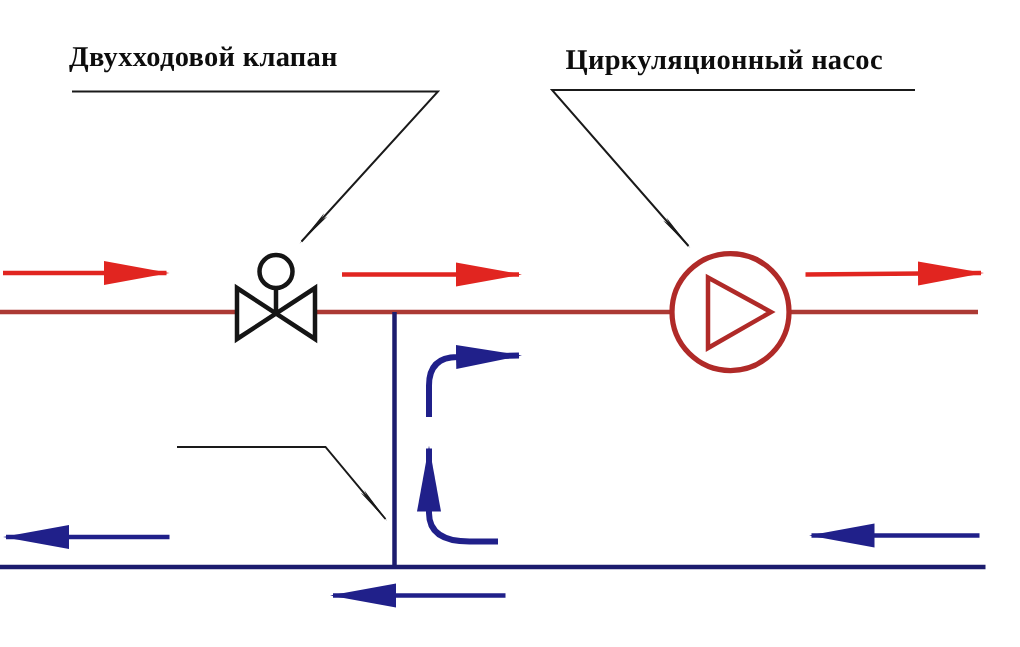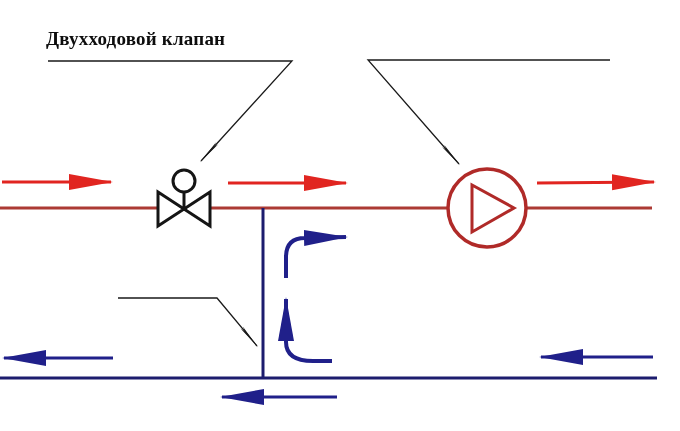--- a/index.html
+++ b/index.html
@@ -67,14 +67,15 @@
       <circle cx="487" cy="208" r="39" fill="#ffffff" stroke-width="3.5" stroke="#b02a28"></circle>
       <path d="M472,185 L472,232 L514,208 Z" fill="#ffffff" stroke-width="3" stroke-linejoin="miter" stroke="#b02a28"></path>
     </g>
 
     <path d="M48,61 L292,61 L201,161" fill="none" stroke-width="1.3" marker-end="url(#mBlack)" stroke="#1a1a1a"></path>
     <path d="M610,60 L368,60 L459,164" fill="none" stroke-width="1.3" marker-end="url(#mBlack)" stroke="#1a1a1a"></path>
     <path d="M118,298 L217,298 L257,346" fill="none" stroke-width="1.3" marker-end="url(#mBlack)" stroke="#1a1a1a"></path>
   </svg>
 
   <div class="lbl lbl-valve">Двухходовой клапан</div>
+  <div class="lbl lbl-pump">Циркуляционный насос</div>
 
 </div>
 
 </body></html>

